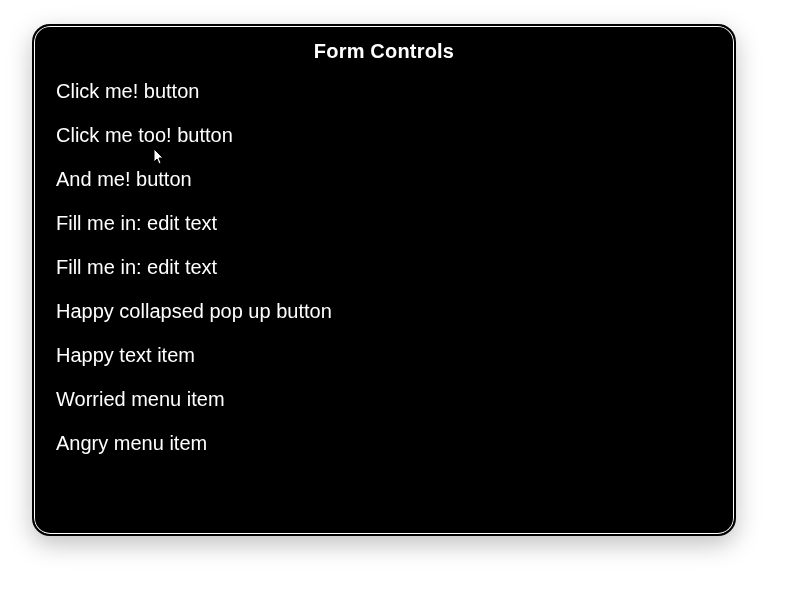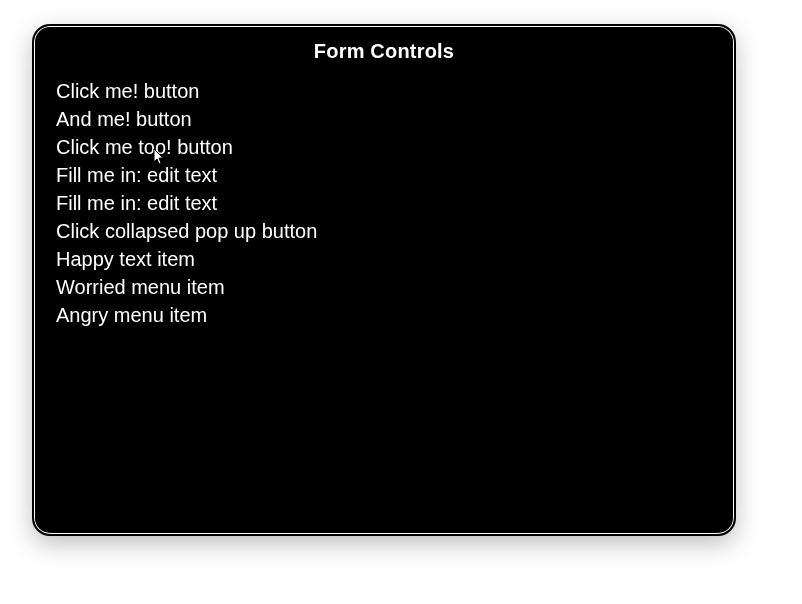--- a/index.html
+++ b/index.html
@@ -30,21 +30,21 @@
     .title {
       text-align: center;
       font-weight: 700;
       font-size: 20px;
       margin-bottom: 14px;
       letter-spacing: 0.2px;
     }
     .list {
       display: flex;
       flex-direction: column;
-      gap: 0;
+      gap: 16px;
     }
     .row {
       font-size: 20px;
       line-height: 28px;
       font-weight: 400;
       white-space: nowrap;
     }
     .cursor {
       position: absolute;
       left: 150px;
@@ -54,25 +54,25 @@
       pointer-events: none;
     }
   </style>
 </head>
 <body>
 
 <div class="panel">
   <div class="title">Form Controls</div>
   <div class="list">
     <div class="row">Click me! button</div>
+    <div class="row">Click me too! button</div>
     <div class="row">And me! button</div>
-    <div class="row">Click me too! button</div>
     <div class="row">Fill me in: edit text</div>
     <div class="row">Fill me in: edit text</div>
-    <div class="row">Click collapsed pop up button</div>
+    <div class="row">Happy collapsed pop up button</div>
     <div class="row">Happy text item</div>
     <div class="row">Worried menu item</div>
     <div class="row">Angry menu item</div>
   </div>
 </div>
 
 <svg class="cursor" viewBox="0 0 16 20">
   <path d="M4 1 L4 14 L7 11 L9 16 L11 15 L9 10 L13 10 Z" fill="#ffffff" stroke="#000000" stroke-width="1"></path>
 </svg>
 

